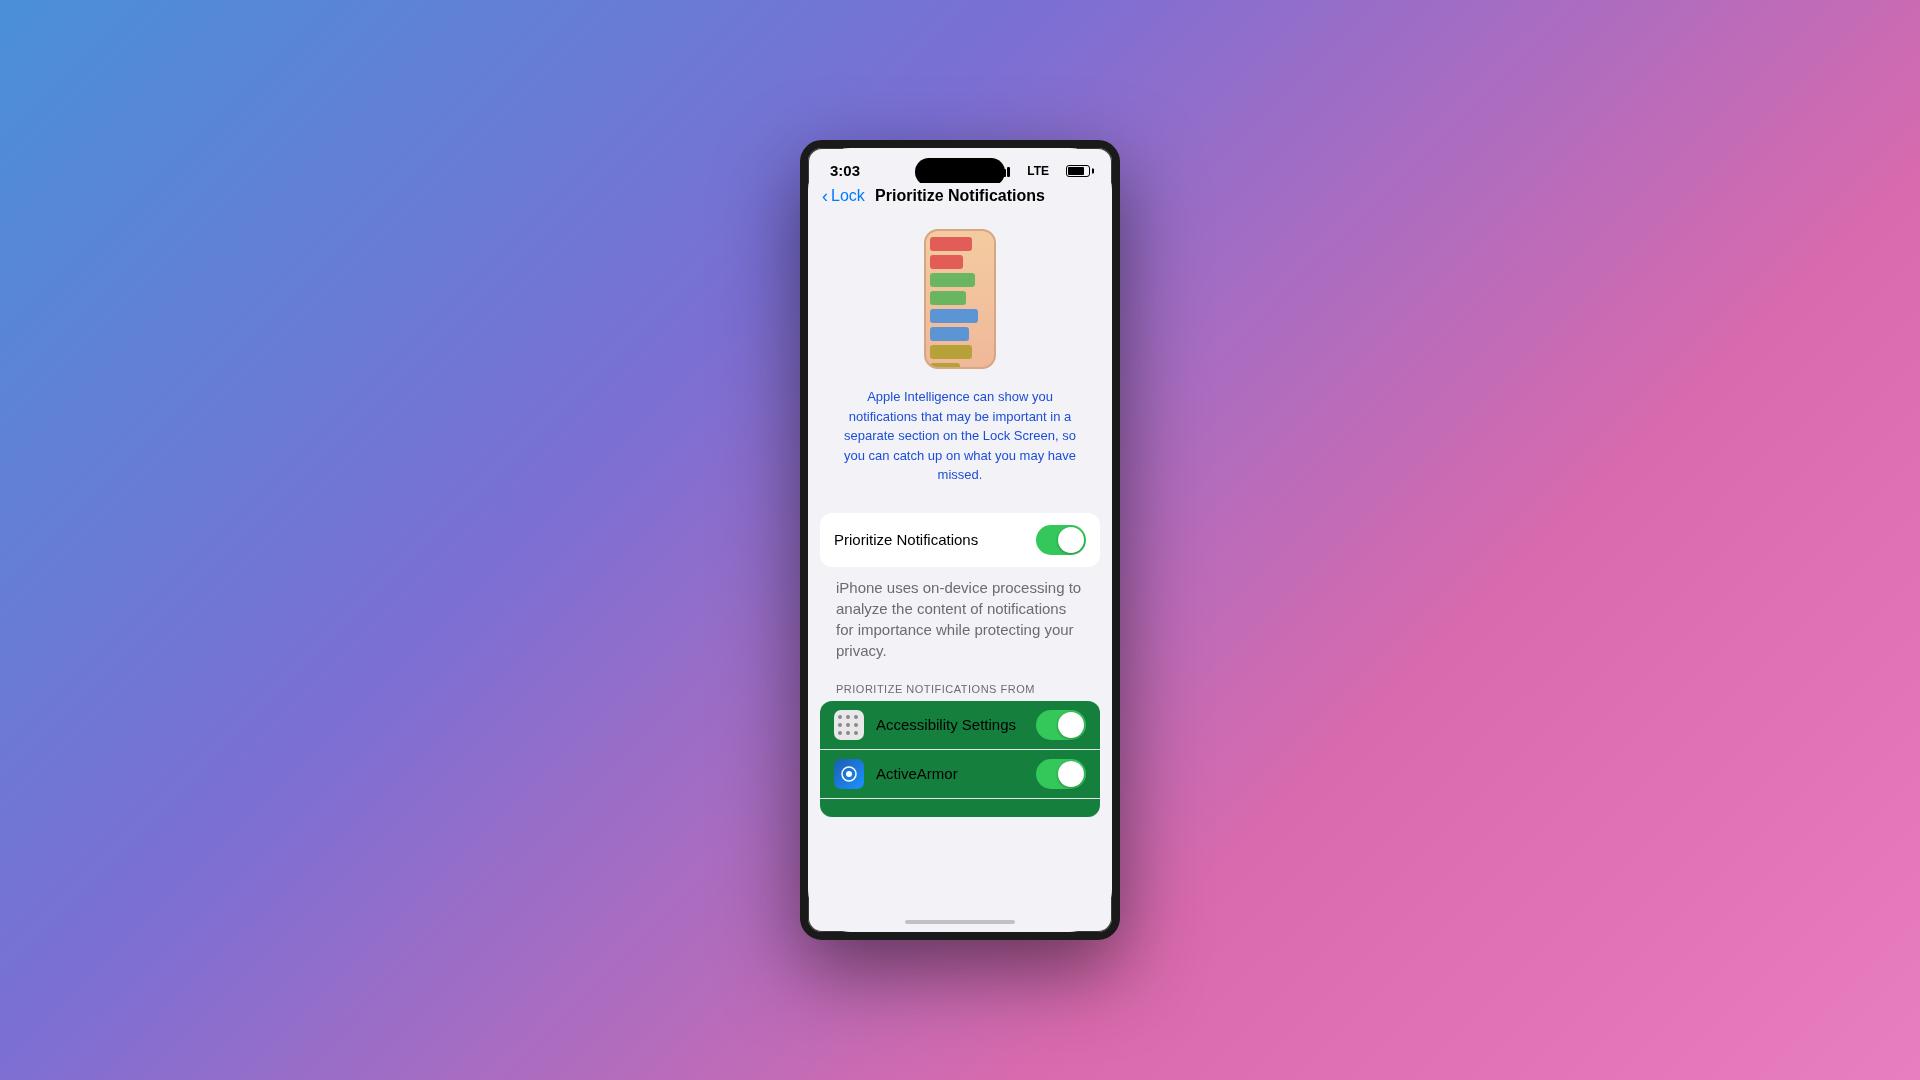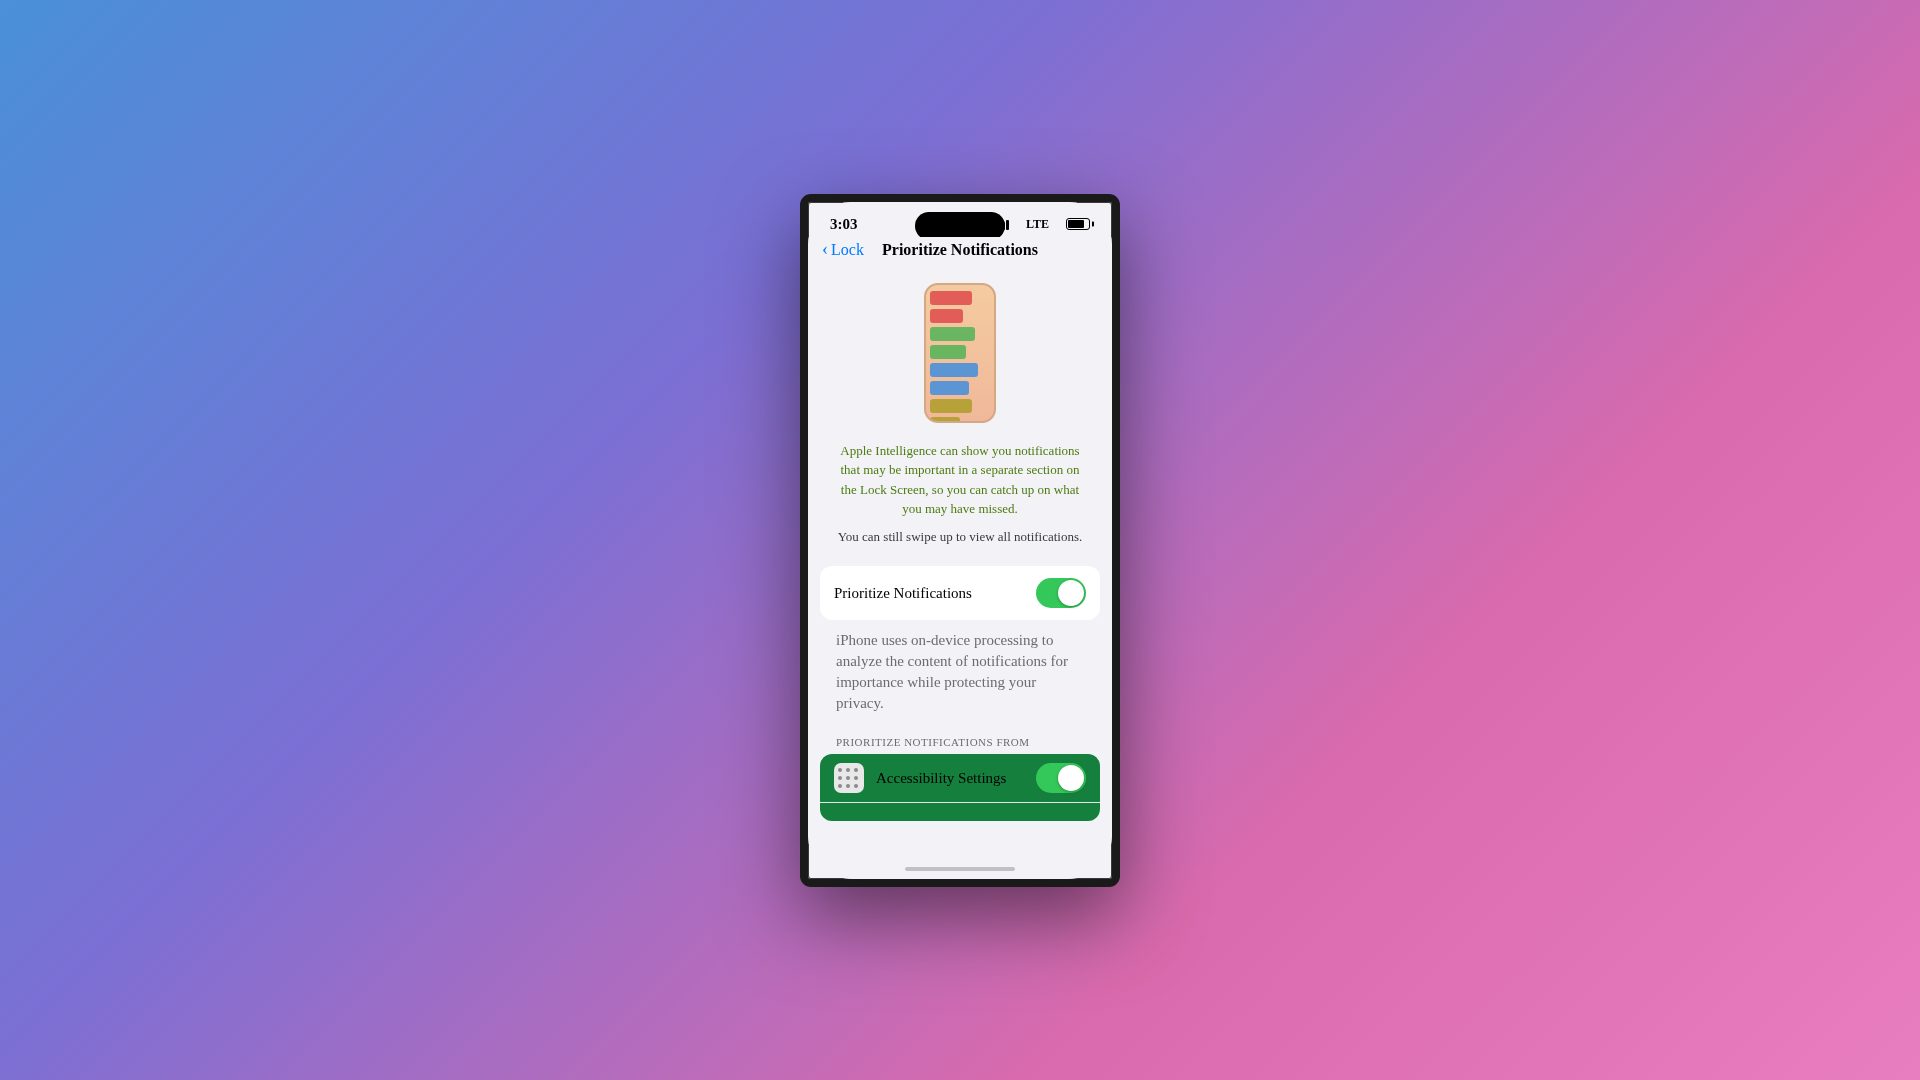--- a/index.html
+++ b/index.html
@@ -10,28 +10,27 @@
       overflow: hidden;
       font-family: -apple-system, BlinkMacSystemFont, 'SF Pro Display', 'Helvetica Neue', sans-serif;
       background: linear-gradient(135deg, #4a90d9 0%, #7b6fd4 35%, #d96aad 70%, #e87dbf 100%);
       display: flex;
       align-items: center;
       justify-content: center;
     }
 
     .phone-shell {
       width: 320px;
-      height: 693px;
+      height: 800px;
       background: #f2f2f7;
-      border-radius: 11px;
+      border-radius: 22px;
       border: 8px solid #1a1a1a;
       position: relative;
       overflow: hidden;
       box-shadow: 0 30px 80px rgba(0,0,0,0.5), inset 0 0 0 1px #3a3a3a;
-      font-family: Liberation Serif, serif;
     }
 
     
     .phone-shell::before {
       content: '';
       position: absolute;
       left: -10px;
       top: 80px;
       width: 4px;
       height: 30px;
@@ -228,21 +227,21 @@
     }
 
     
     .description {
       padding: 8px 28px 6px;
       text-align: center;
     }
 
     .desc-main {
       font-size: 13px;
-      color: #4d7c0f;
+      color: #1d4ed8;
       line-height: 1.5;
       margin-bottom: 8px;
     }
 
     .desc-sub {
       font-size: 13px;
       color: #3a3a3c;
       line-height: 1.5;
     }
 
@@ -429,21 +428,20 @@
             <div class="mini-notif" style="background:#4a90d9;width:80%"></div>
             <div class="mini-notif" style="background:#4a90d9;width:65%"></div>
             <div class="mini-notif" style="background:#b0a030;width:70%"></div>
             <div class="mini-notif" style="background:#b0a030;width:50%"></div>
           </div>
         </div>
       </div>
 
       <div class="description">
         <p class="desc-main">Apple Intelligence can show you notifications that may be important in a separate section on the Lock Screen, so you can catch up on what you may have missed.</p>
-        <p class="desc-sub">You can still swipe up to view all notifications.</p>
       </div>
 
       <div class="settings-card">
         <div class="settings-row">
           <span class="settings-label">Prioritize Notifications</span>
           <div class="toggle">
             <div class="toggle-knob"></div>
           </div>
         </div>
       </div>
@@ -465,20 +463,32 @@
             <div class="icon-dot"></div>
             <div class="icon-dot"></div>
             <div class="icon-dot"></div>
           </div>
           <span class="app-name">Accessibility Settings</span>
           <div class="toggle">
             <div class="toggle-knob"></div>
           </div>
         </div>
 
+        <div class="app-row">
+          <div class="app-icon icon-activearmor">
+            <svg width="20" height="20" viewBox="0 0 20 20" fill="none">
+              <circle cx="10" cy="10" r="7" stroke="white" stroke-width="1.5" fill="none"></circle>
+              <circle cx="10" cy="10" r="3" fill="white"></circle>
+            </svg>
+          </div>
+          <span class="app-name">ActiveArmor</span>
+          <div class="toggle">
+            <div class="toggle-knob"></div>
+          </div>
+        </div>
 
         <div class="app-row">
           
           
           
         </div>
 
       </div>
 
     </div>

